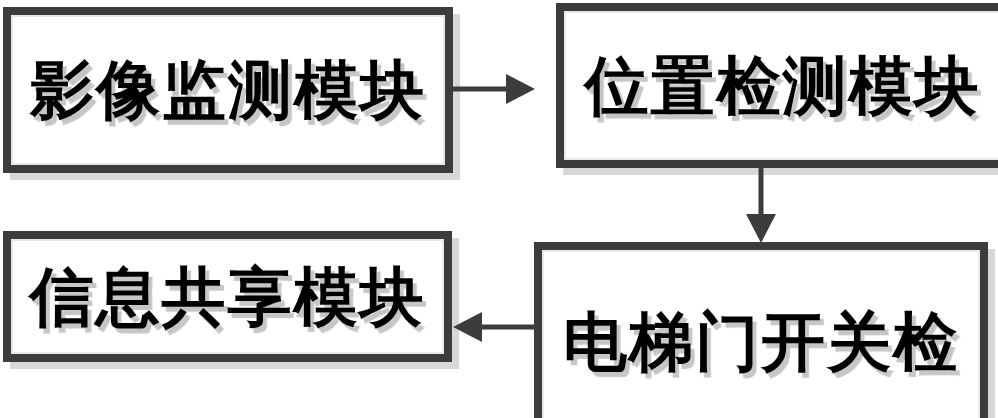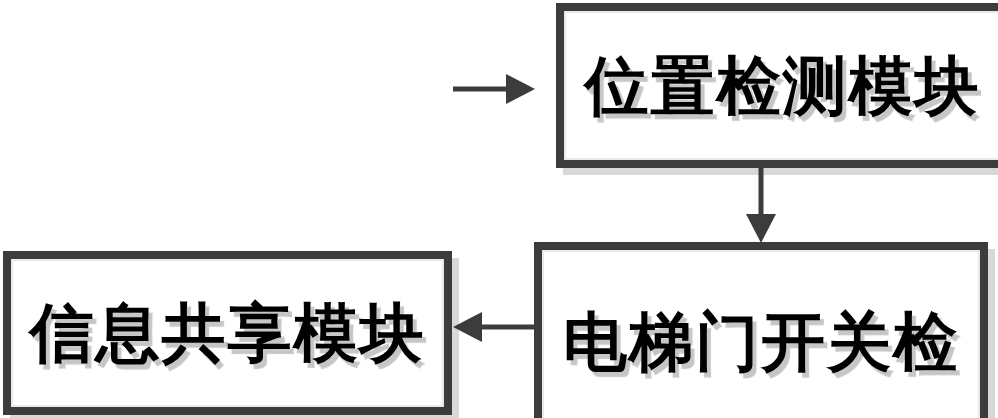--- a/index.html
+++ b/index.html
@@ -33,37 +33,40 @@
     font-weight: 700;
     line-height: 78px;
     color: #000000;
     letter-spacing: 2px;
     white-space: nowrap;
     text-shadow: 4px 5px 1px #c6c6c6;
   }
   #node-1 { left: 3px;   top: 7px;   width: 450px; height: 166px; }
   #node-2 { left: 556px; top: 3px;   width: 453px; height: 165px; }
   #node-3 { left: 534px; top: 242px; width: 454px; height: 200px; }
-  #node-4 { left: 3px;   top: 251px; width: 449px; height: 164px; }
+  #node-4 { left: 3px;   top: 231px; width: 449px; height: 131px; }
   .arrows {
     position: absolute;
     left: 0;
     top: 0;
     width: 998px;
     height: 418px;
     pointer-events: none;
   }
   .arrows line    { stroke: #3c3c3c; stroke-width: 5; }
   .arrows polygon { fill: #3c3c3c; }
 </style>
 </head>
 <body>
 
 <div class="canvas">
 
+  <div class="node" id="node-1">
+    <span class="label">影像监测模块</span>
+  </div>
 
   <div class="node" id="node-2">
     <span class="label">位置检测模块</span>
   </div>
 
   <div class="node" id="node-3">
     <span class="label">电梯门开关检</span>
   </div>
 
   <div class="node" id="node-4">

